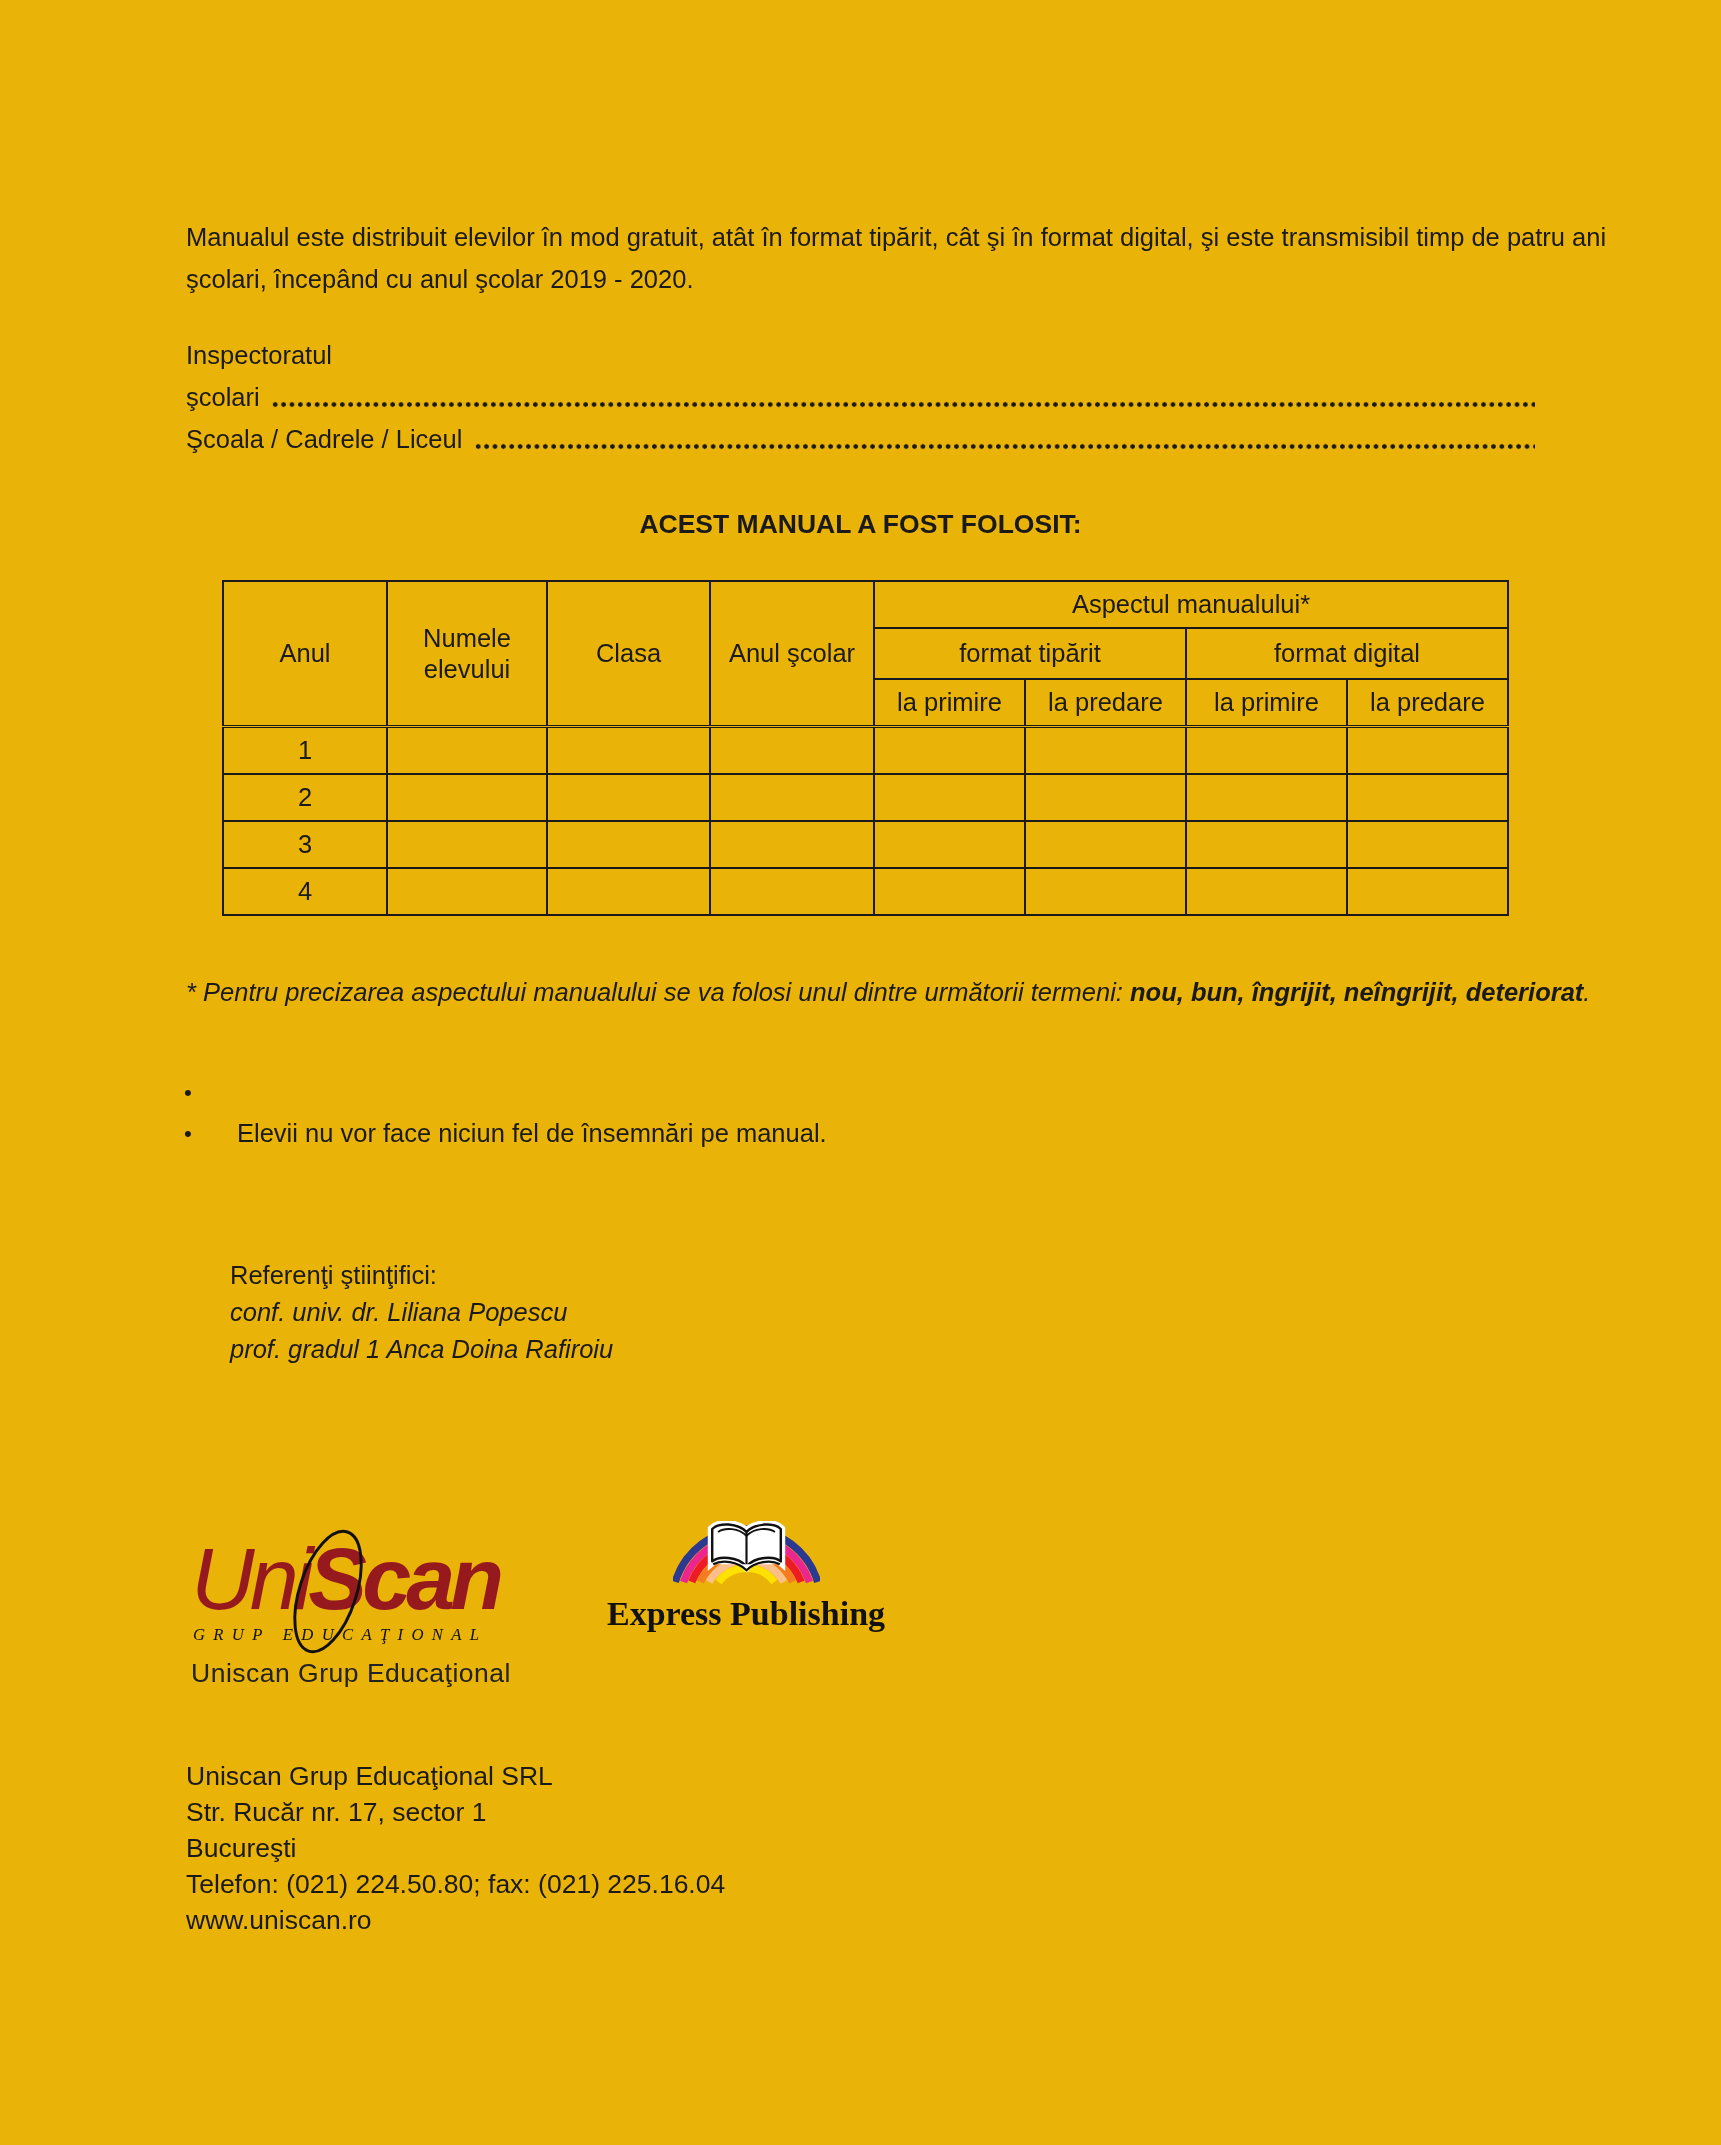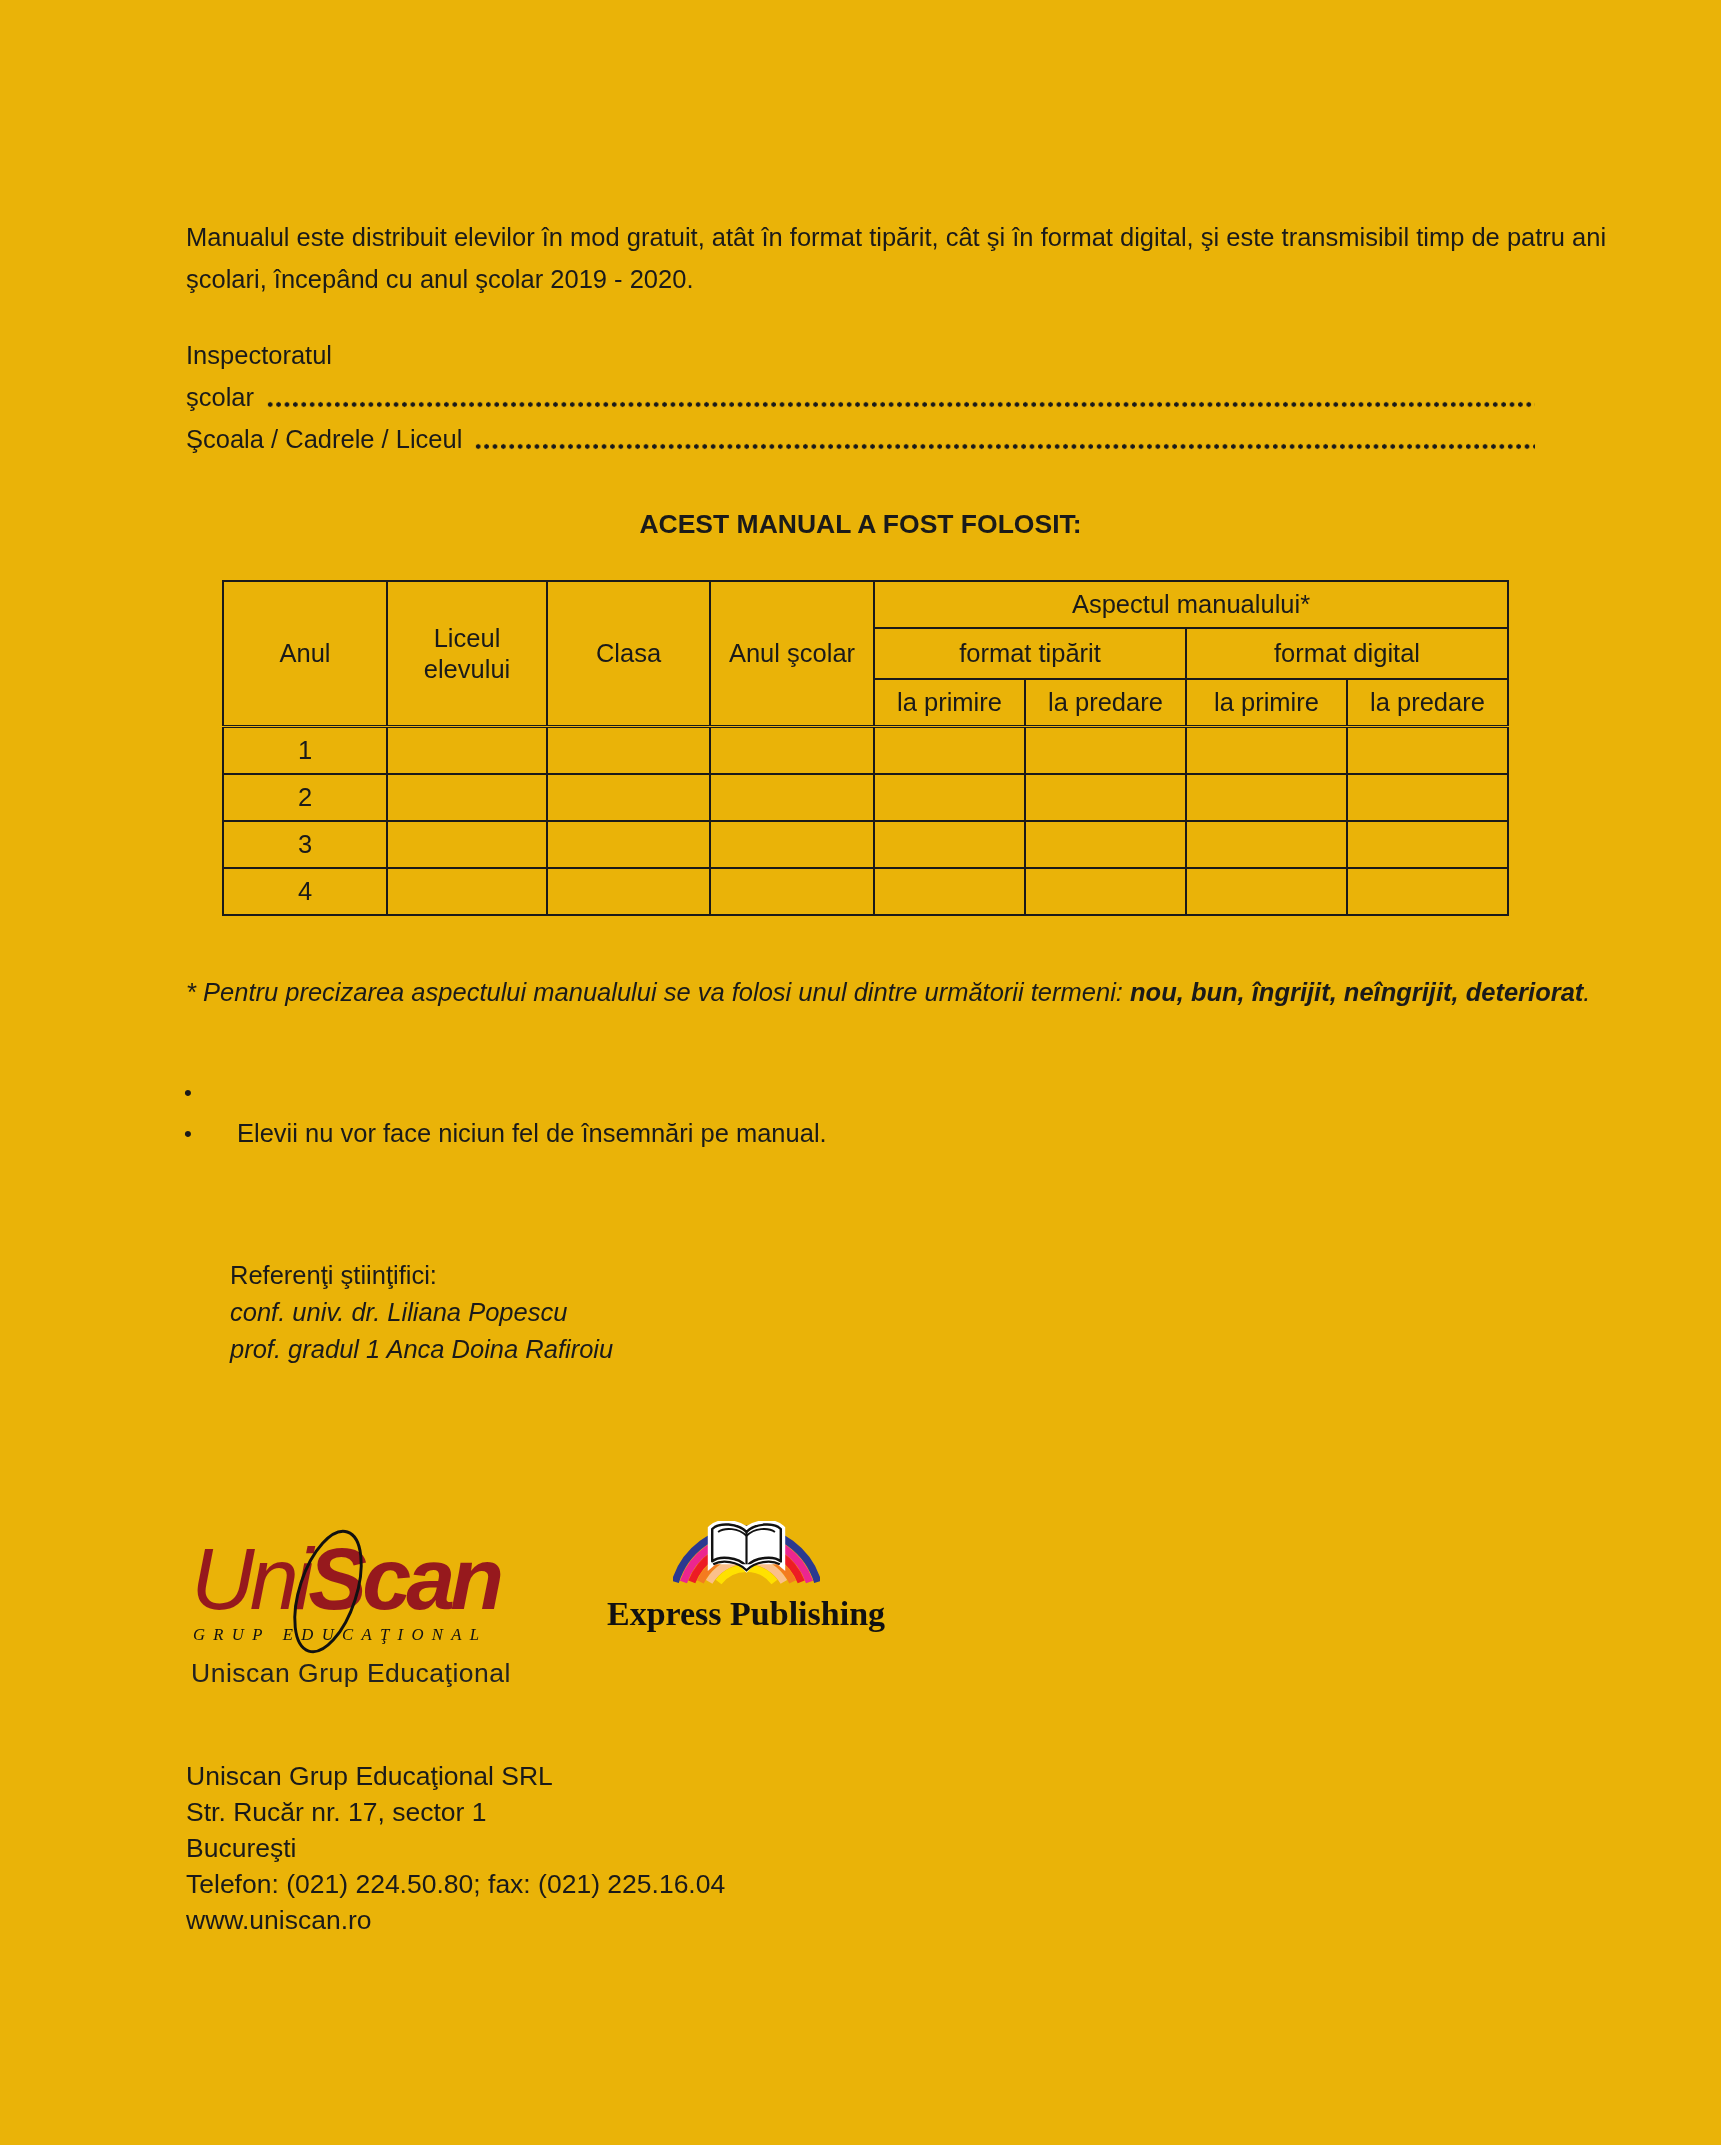--- a/index.html
+++ b/index.html
@@ -68,21 +68,21 @@
 
 <div id="page">
 
   <div id="intro">Manualul este distribuit elevilor în mod gratuit, atât în format tipărit, cât şi în format digital, şi este transmisibil timp de patru ani şcolari, începând cu anul şcolar 2019 - 2020.</div>
 
   <div id="form-block">
     <div class="form-line">
       <span class="lbl">Inspectoratul</span>
     </div>
     <div class="form-line">
-      <span class="lbl">şcolar</span>
+      <span class="lbl">şcolari</span>
       <span class="leader"></span>
     </div>
     <div class="form-line">
       <span class="lbl">Şcoala / Cadrele / Liceul</span>
       <span class="leader"></span>
     </div>
   </div>
 
   <div id="section-title">ACEST MANUAL A FOST FOLOSIT:</div>
 
@@ -93,21 +93,21 @@
         <col style="width:163px">
         <col style="width:164px">
       <col style="width:151px">
         <col style="width:161px">
         <col style="width:161px">
         <col style="width:161px">
     </colgroup>
     <thead>
       <tr>
         <th rowspan="3">Anul</th>
-        <th rowspan="3">Liceul elevului</th>
+        <th rowspan="3">Numele elevului</th>
         <th rowspan="3">Clasa</th>
         <th rowspan="3">Anul şcolar</th>
         <th colspan="4">Aspectul manualului*</th>
       </tr>
       <tr>
         <th colspan="2">format tipărit</th>
         <th colspan="2">format digital</th>
       </tr>
       <tr>
         <th>la primire</th>

